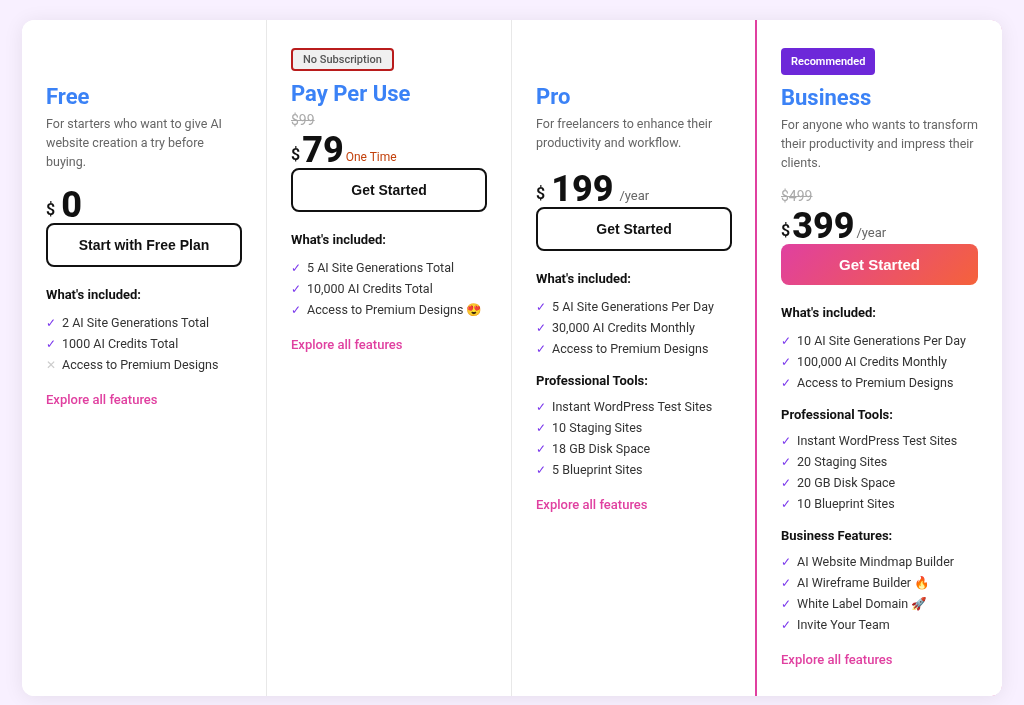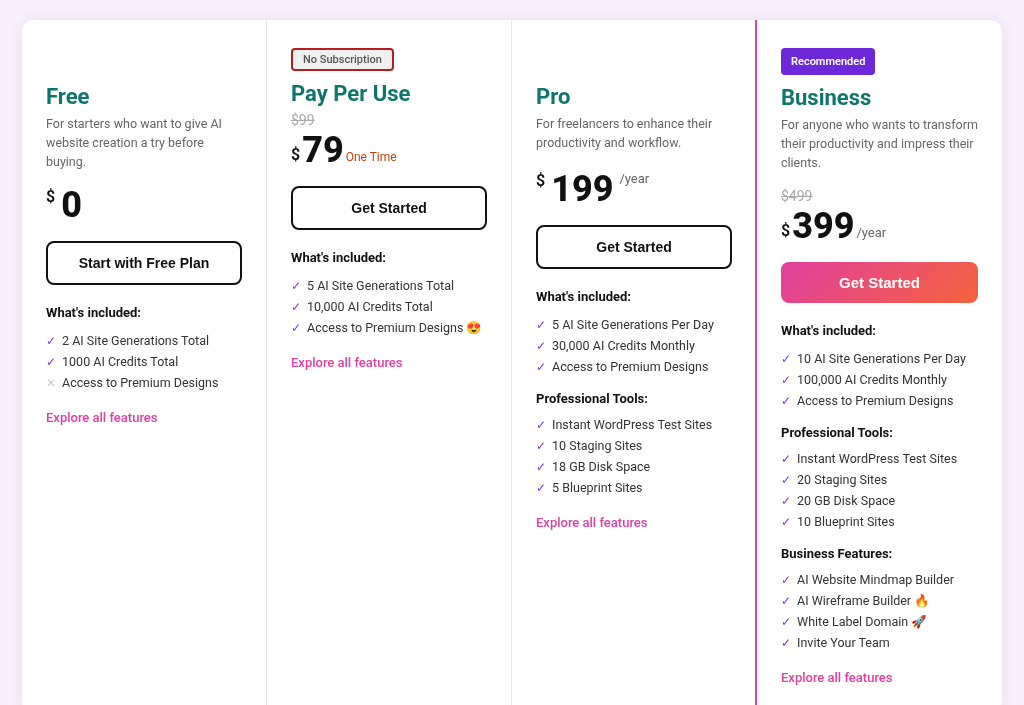--- a/index.html
+++ b/index.html
@@ -59,34 +59,34 @@
       border: 2px solid #b91c1c;
       margin-bottom: 10px;
     }
     .badge-placeholder {
       height: 26px;
       margin-bottom: 10px;
     }
     .plan-name {
       font-size: 22px;
       font-weight: 700;
-      color: #0f766e;
+      color: #3b82f6;
       margin-bottom: 6px;
     }
     .plan-description {
       font-size: 12.5px;
       color: #666;
       line-height: 1.5;
       margin-bottom: 16px;
       min-height: 40px;
     }
     .price-row {
       display: flex;
+      align-items: flex-end;
       gap: 6px;
-      margin-bottom: 18px;
     }
     .price-original {
       font-size: 14px;
       color: #aaa;
       text-decoration: line-through;
       margin-bottom: 4px;
     }
     .price-currency {
       font-size: 16px;
       font-weight: 600;

